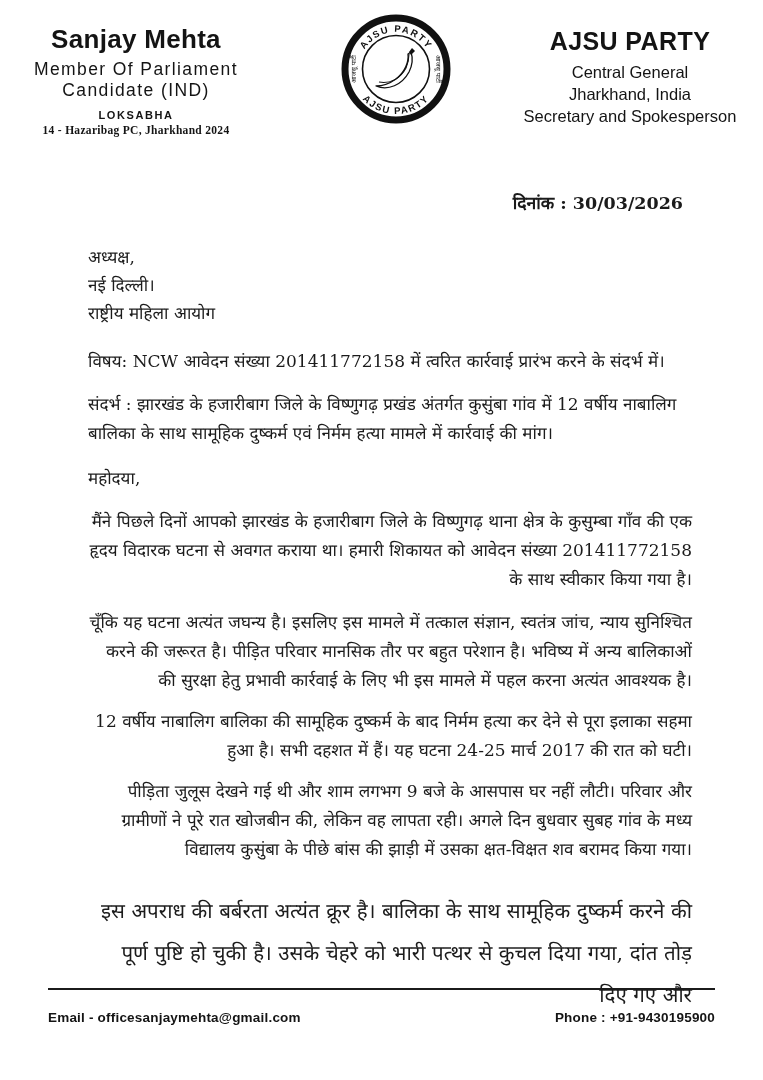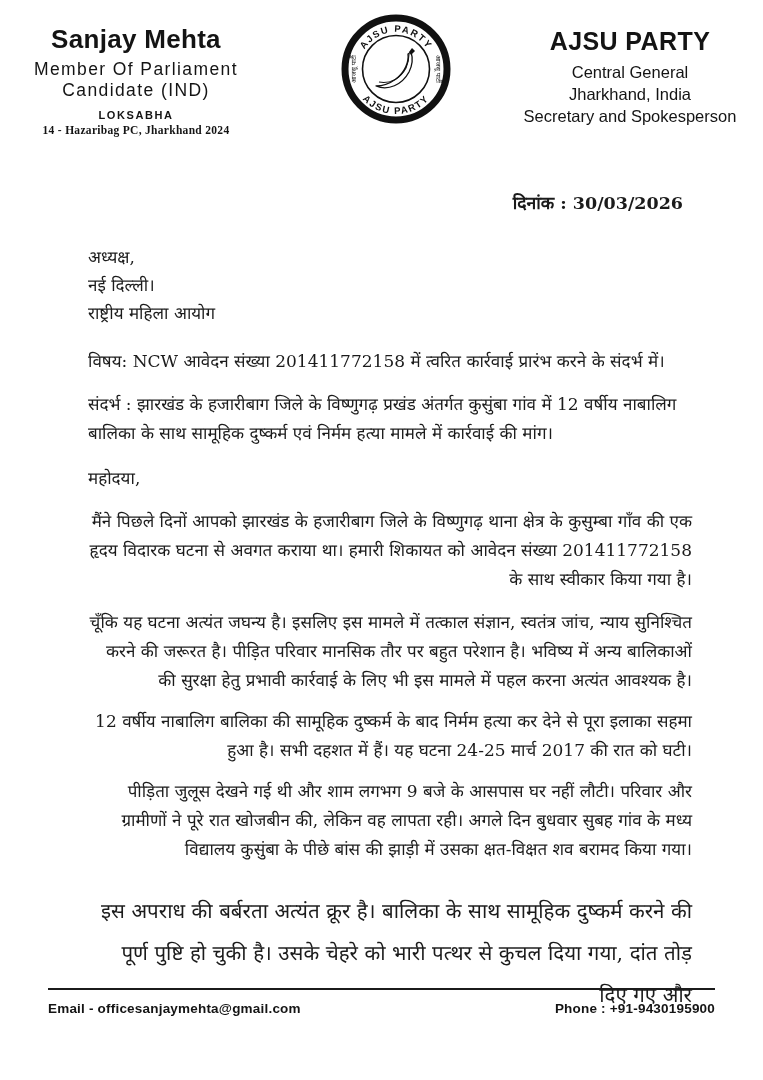--- a/index.html
+++ b/index.html
@@ -34,21 +34,21 @@
   .addr-line { line-height:28px; }
   .blk-subject    { margin-top:20px; }
   .blk-reference  { margin-top:14px; }
   .blk-salutation { margin-top:16px; }
   .para       { margin-top:14px;text-align:right; }
   .para.p2, .para.p3 { margin-top:12px; }
   .para.final { margin-top:26px; font-size:20.5px; line-height:42px; }
   
   .footer {
     position:absolute; top:988px; left:48px; right:48px;
-    border-top:2px solid #1b1b1b; padding-top:11px;
+    border-top:2px solid #1b1b1b; padding-top:20px;
     display:flex; justify-content:space-between;
     font-family:"Liberation Sans","DejaVu Sans",sans-serif;
     font-size:13.5px; font-weight:600; letter-spacing:.2px; color:#141414;
   }
   svg text { fill:#111; font-family:"Liberation Sans","DejaVu Sans",sans-serif; }
 </style>
 </head>
 <body>
 
 <div class="page">

